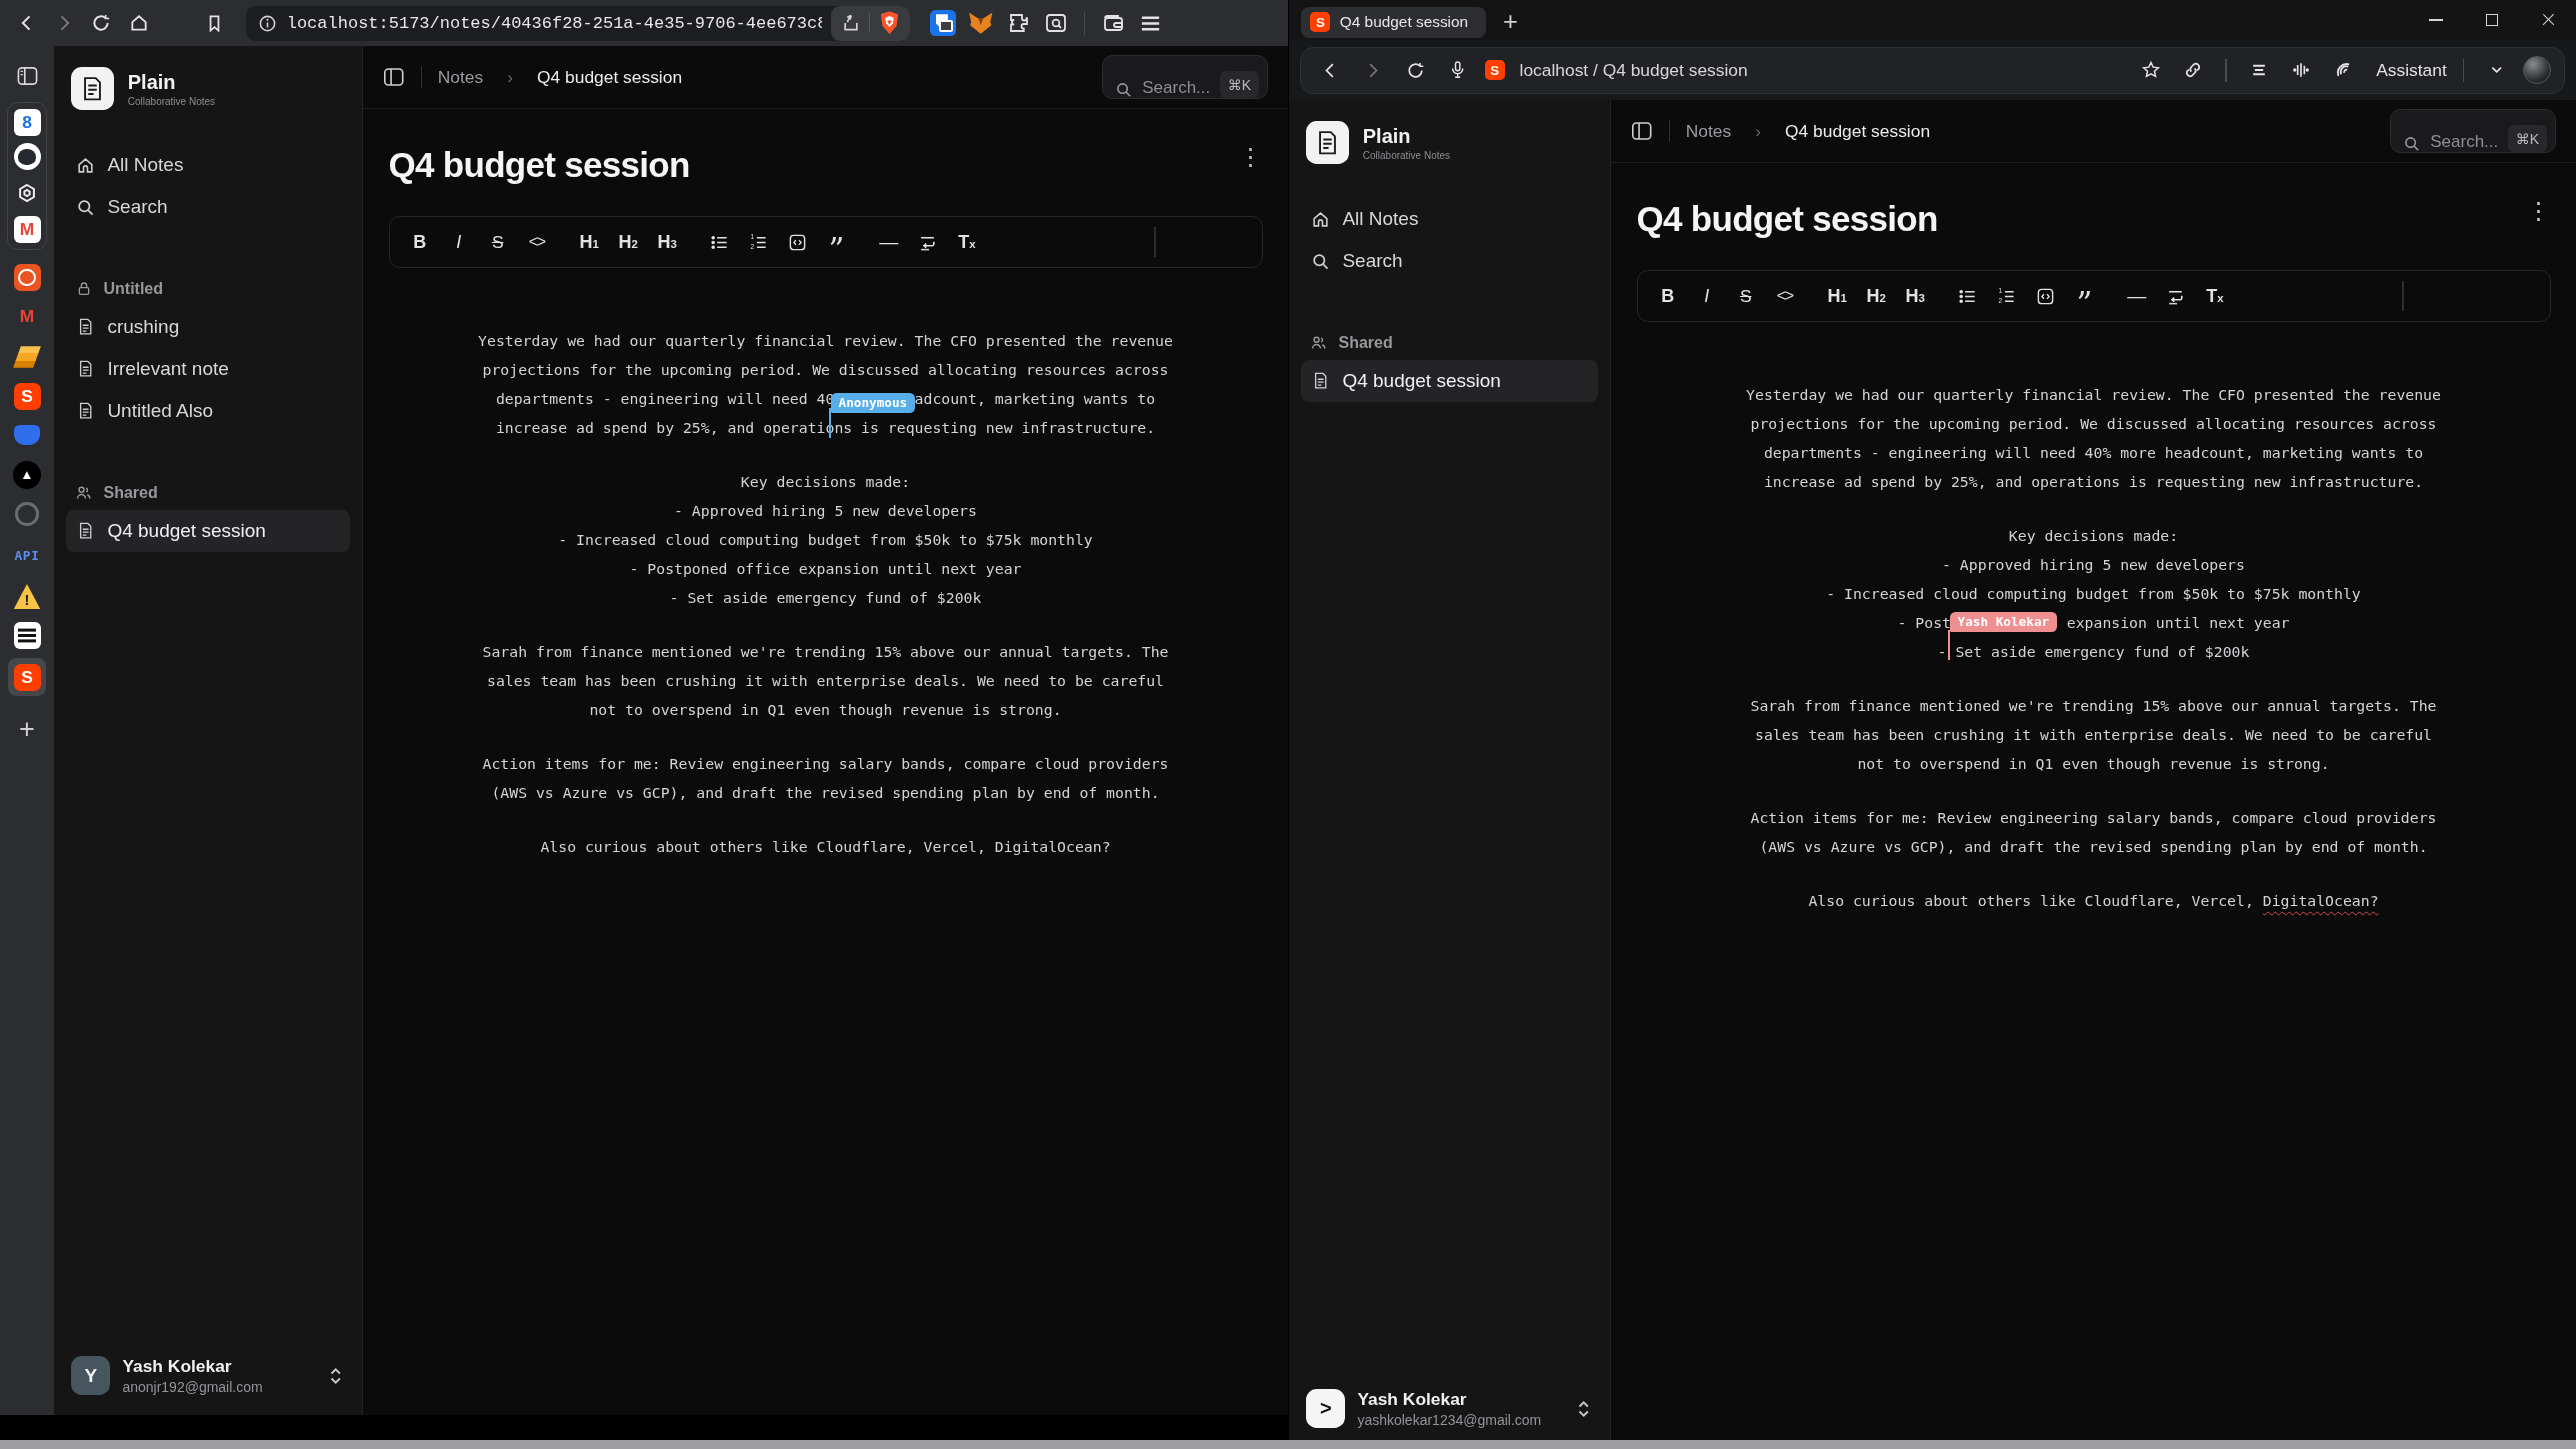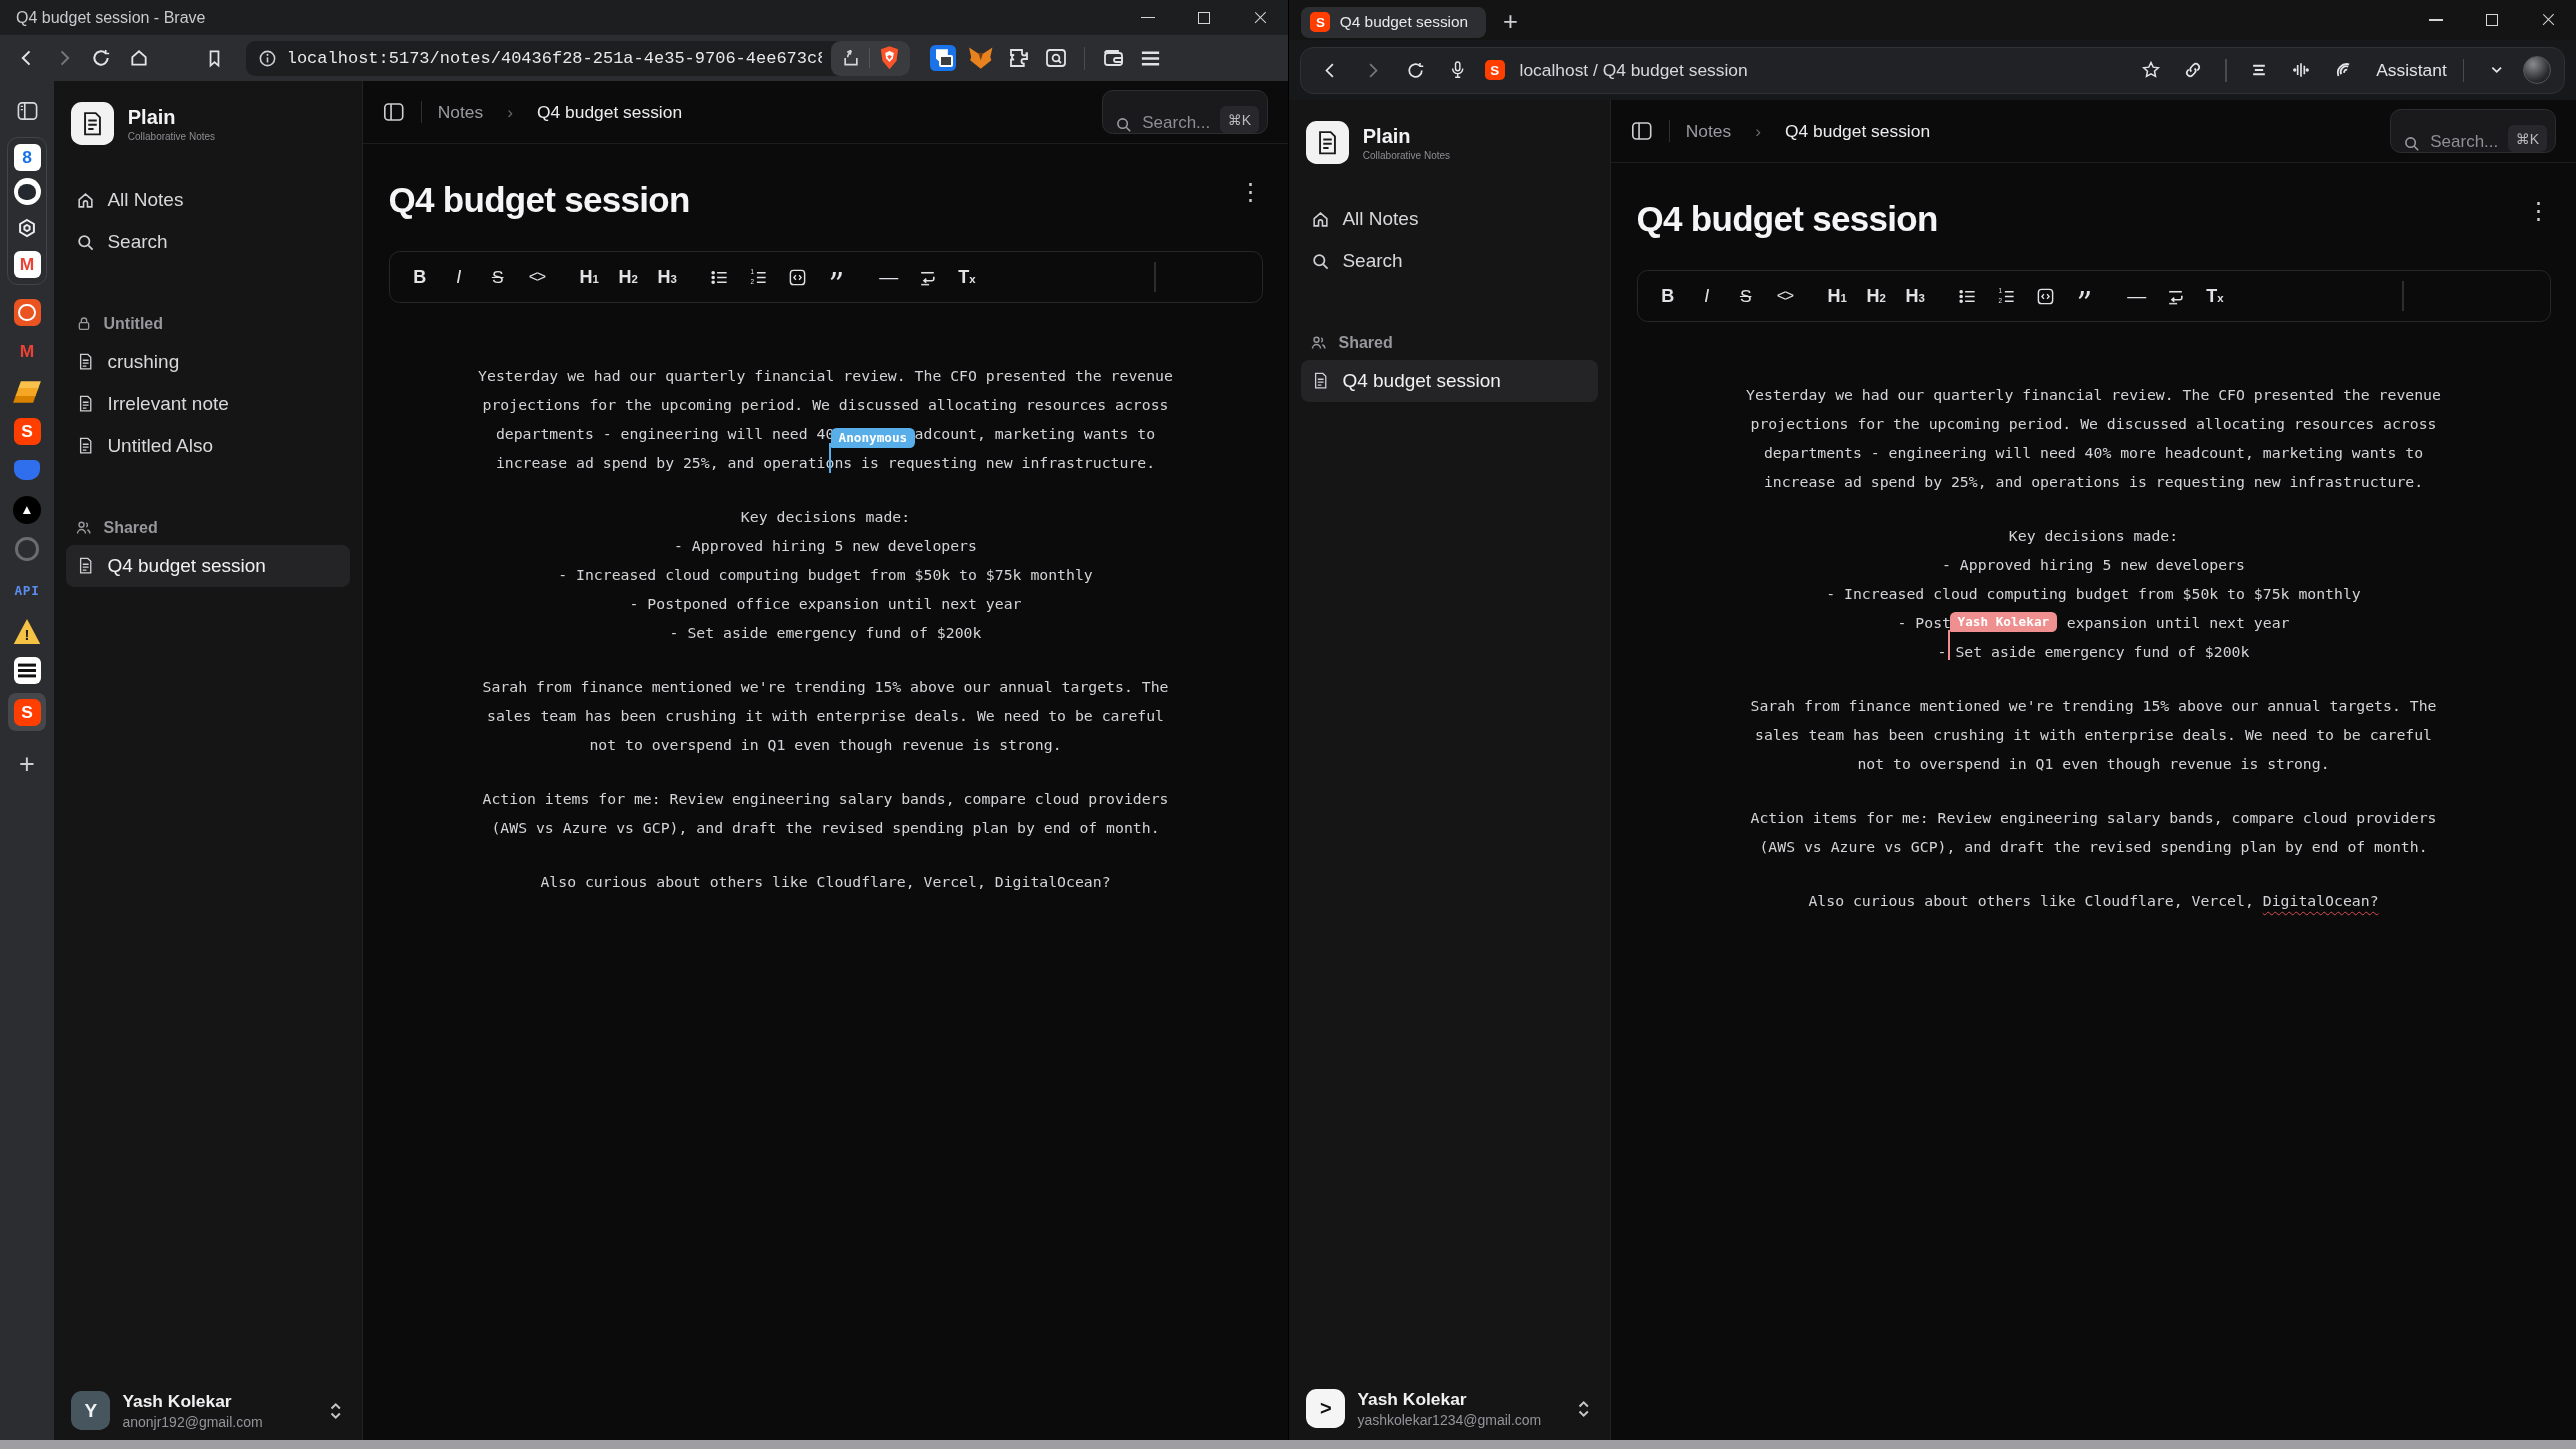--- a/index.html
+++ b/index.html
@@ -141,35 +141,20 @@
   .squiggle { text-decoration:underline; text-decoration-style:wavy; text-decoration-color:#d84b4b; text-decoration-thickness:1.3px; text-underline-offset:4.7px; }
 
   .bottom-strip { position:absolute; left:0; top:1440px; width:2576px; height:9.4px; background:#9e9ea2; z-index:60; }
   svg { display:block; }
 </style>
 </head>
 <body>
 
 <div class="window" id="win-left">
 
-  <div class="titlebar">
-    <span class="titlebar-text">Q4 budget session - Brave</span>
-    <div class="win-controls">
-      <span class="wc">
-          <i class="wc-min"></i>
-        </span>
-      <span class="wc">
-          <i class="wc-max"></i>
-        </span>
-      <span class="wc">
-          <i class="wc-x1"></i>
-          <i class="wc-x2"></i>
-        </span>
-    </div>
-  </div>
 
   <div class="bravebar">
     <span class="nav-ic">
         <svg width="20" height="20" viewBox="0 0 24 24" fill="none" stroke="currentColor" stroke-width="2.4">
           <path d="M15 4 L7 12 L15 20"></path>
         </svg>
       </span>
     <span class="nav-ic dim">
         <svg width="20" height="20" viewBox="0 0 24 24" fill="none" stroke="currentColor" stroke-width="2.4">
           <path d="M9 4 L17 12 L9 20"></path>

